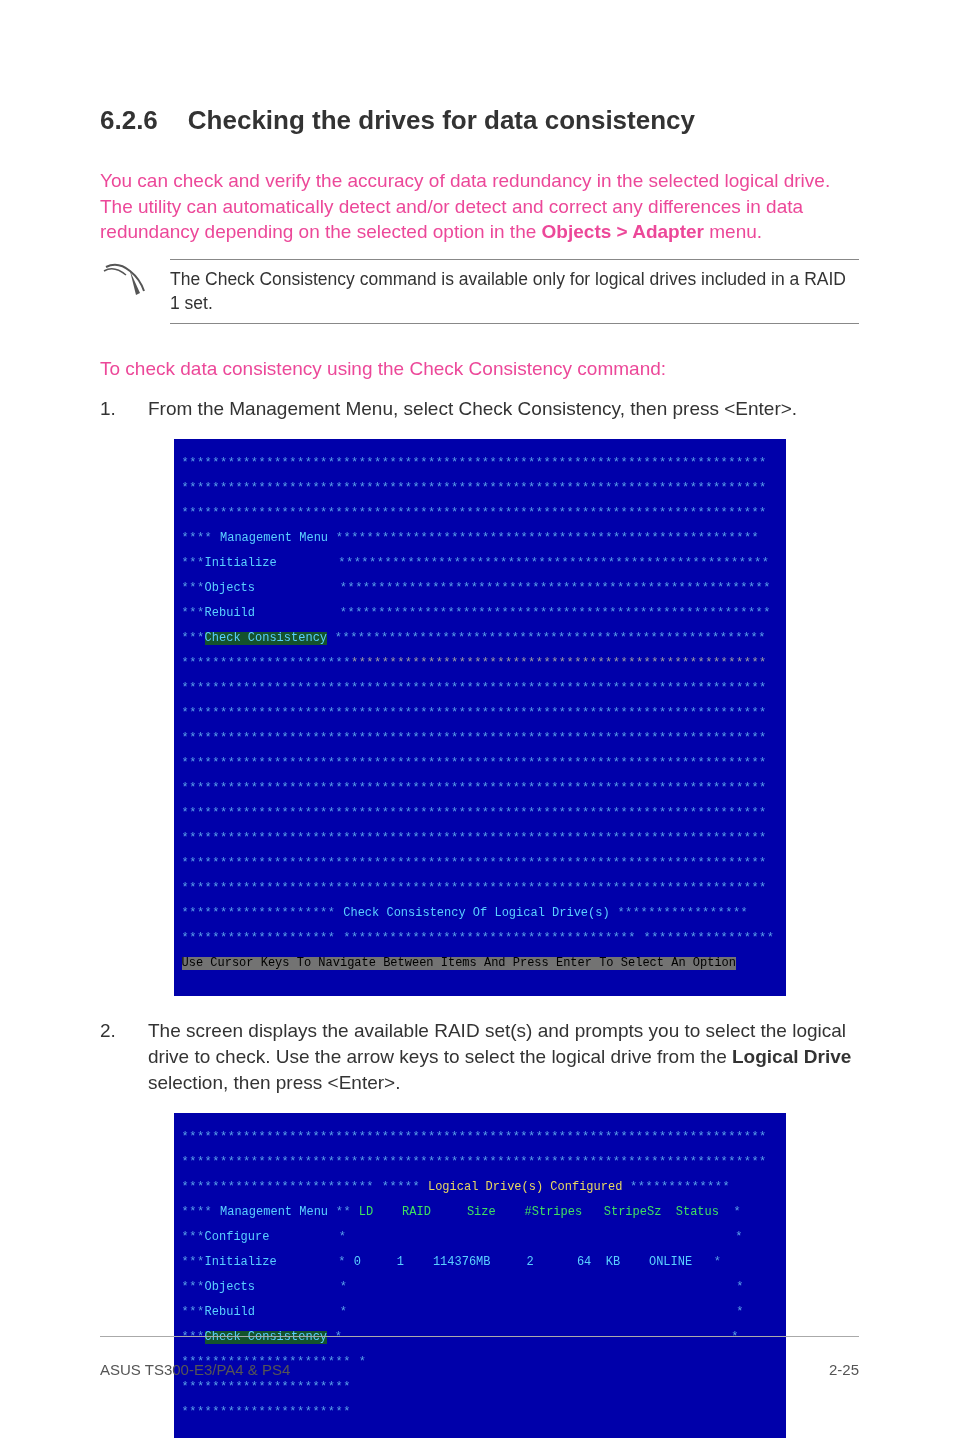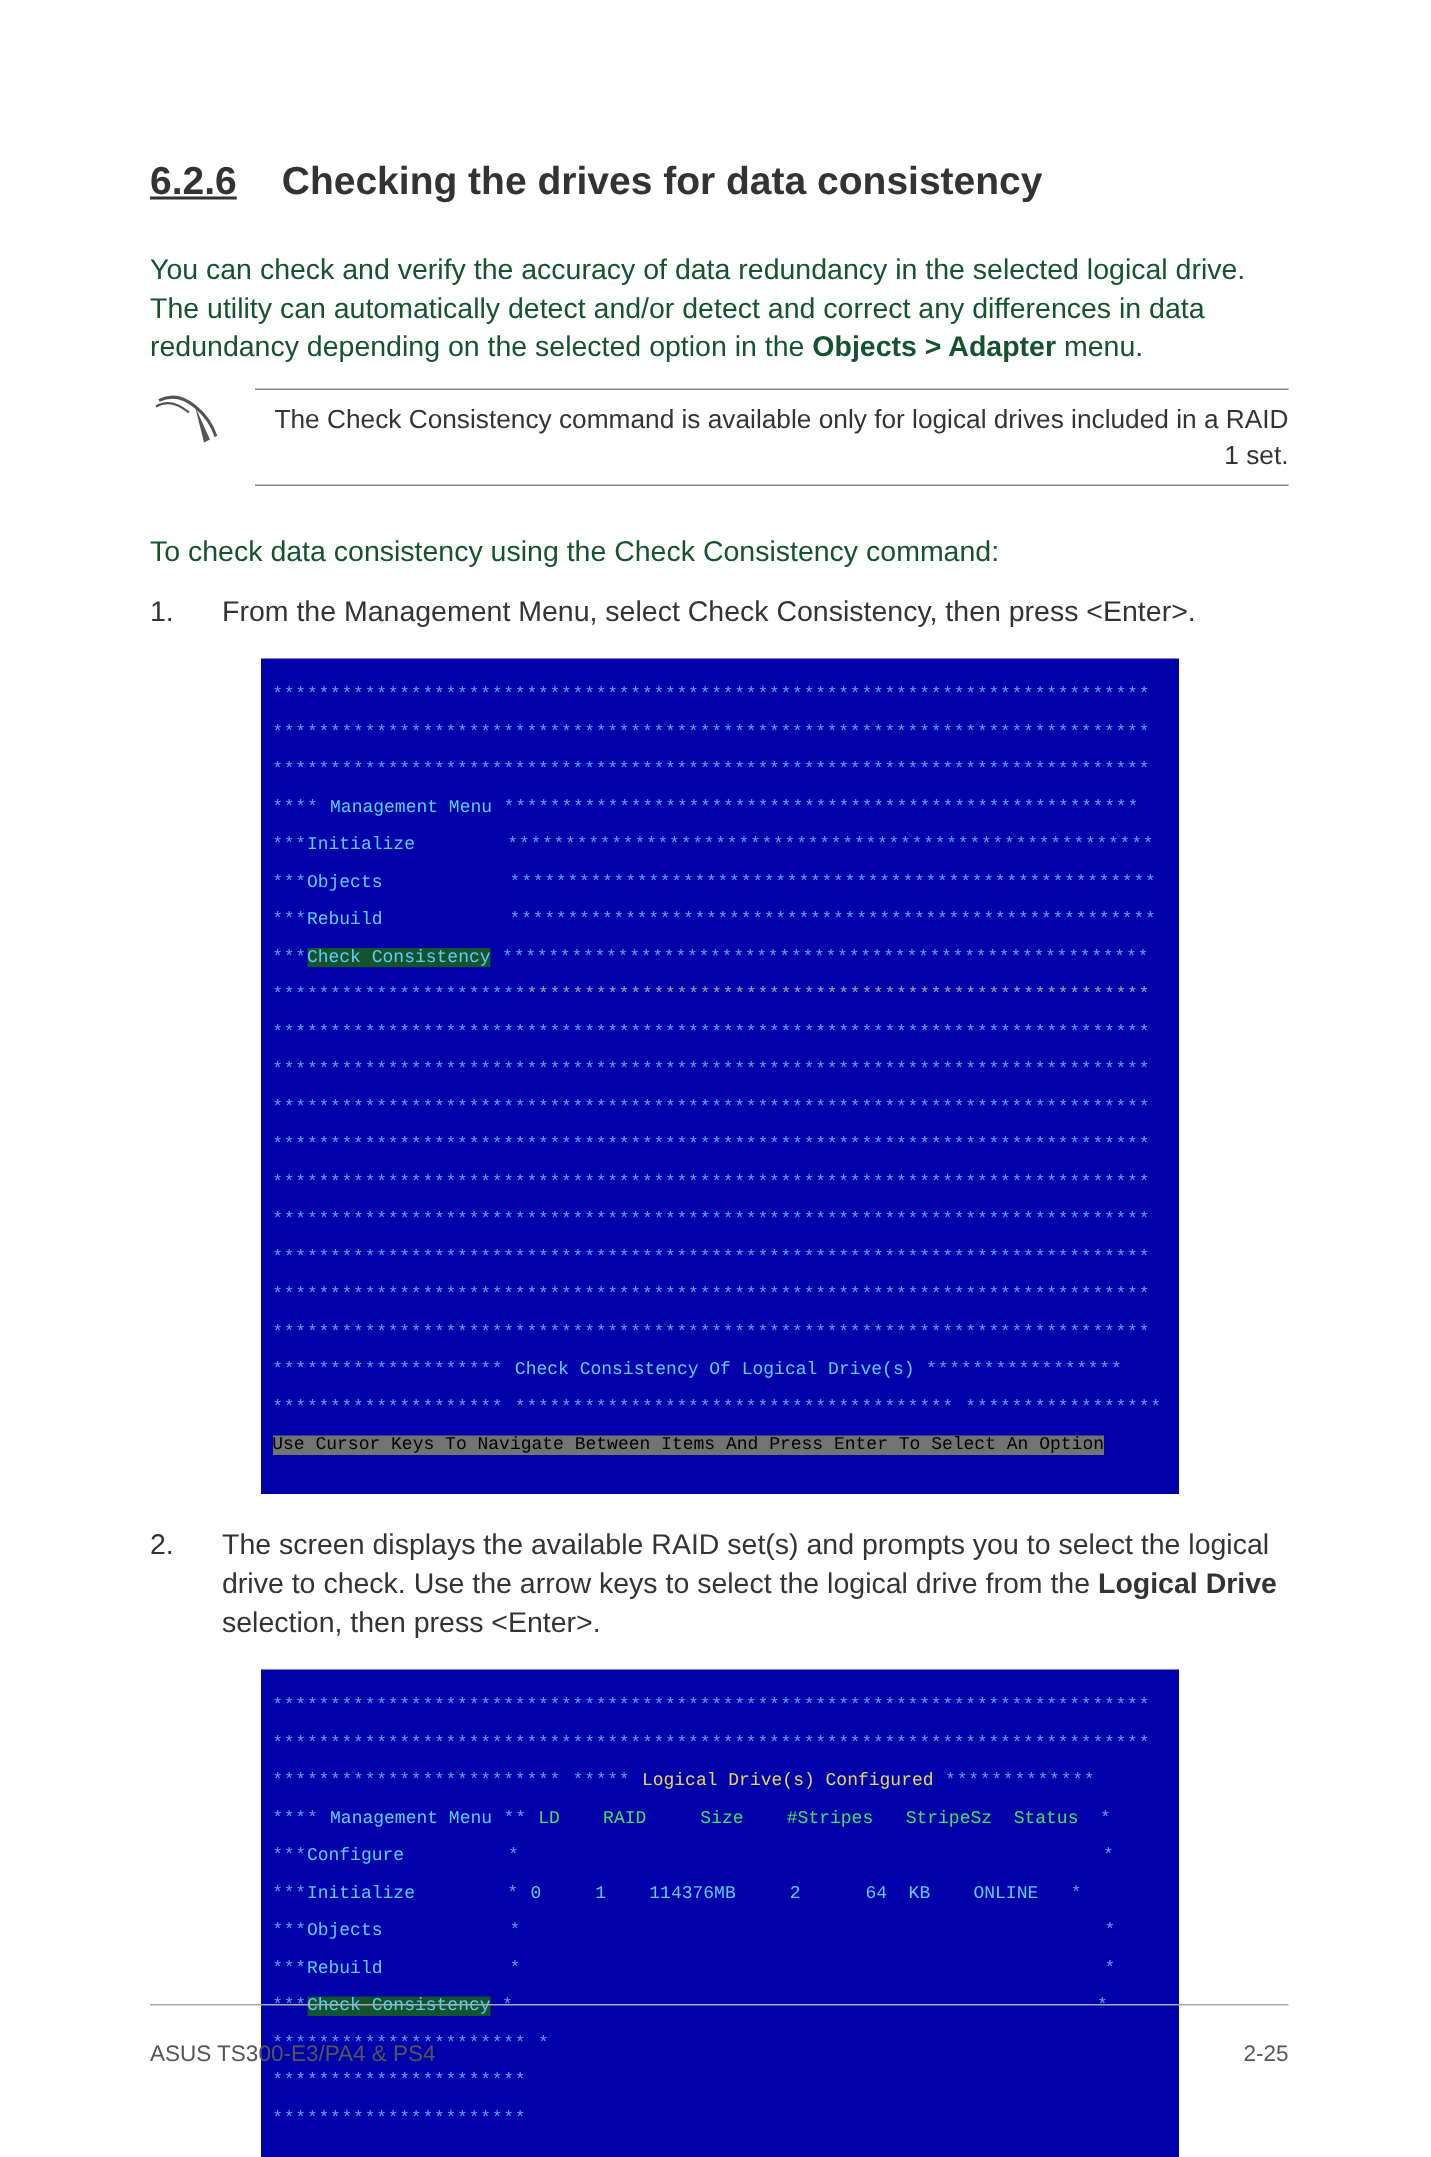--- a/index.html
+++ b/index.html
@@ -13,25 +13,25 @@
   }
   .page {
     padding: 105px 95px 0 100px;
   }
   .h2 {
     font-size: 26px;
     font-weight: bold;
     color: #333;
     margin-bottom: 14px;
   }
-  .h2 .secnum { margin-right: 30px; text-decoration: underline; }
+  .h2 .secnum { margin-right: 30px; }
   .body-text {
     font-size: 19px;
     line-height: 1.35;
-    color: #14532d;
+    color: #ec4899;
     margin-bottom: 14px;
     margin-top: 32px;
   }
   .bold { font-weight: bold; }
   .note-box {
     display: flex;
     align-items: flex-start;
     margin: 6px 0 14px 0;
   }
   .note-icon {
@@ -40,21 +40,20 @@
     padding-top: 2px;
   }
   .note-text-wrap {
     flex: 1;
     border-top: 1px solid #888;
     border-bottom: 1px solid #888;
     padding: 8px 0;
     font-size: 17.5px;
     line-height: 1.35;
     color: #333;
-    text-align: right;
   }
   .h3 {
     font-size: 21px;
     font-weight: bold;
     color: #333;
     margin: 6px 0 8px 0;
   }
   .step {
     display: flex;
     margin-bottom: 14px;

